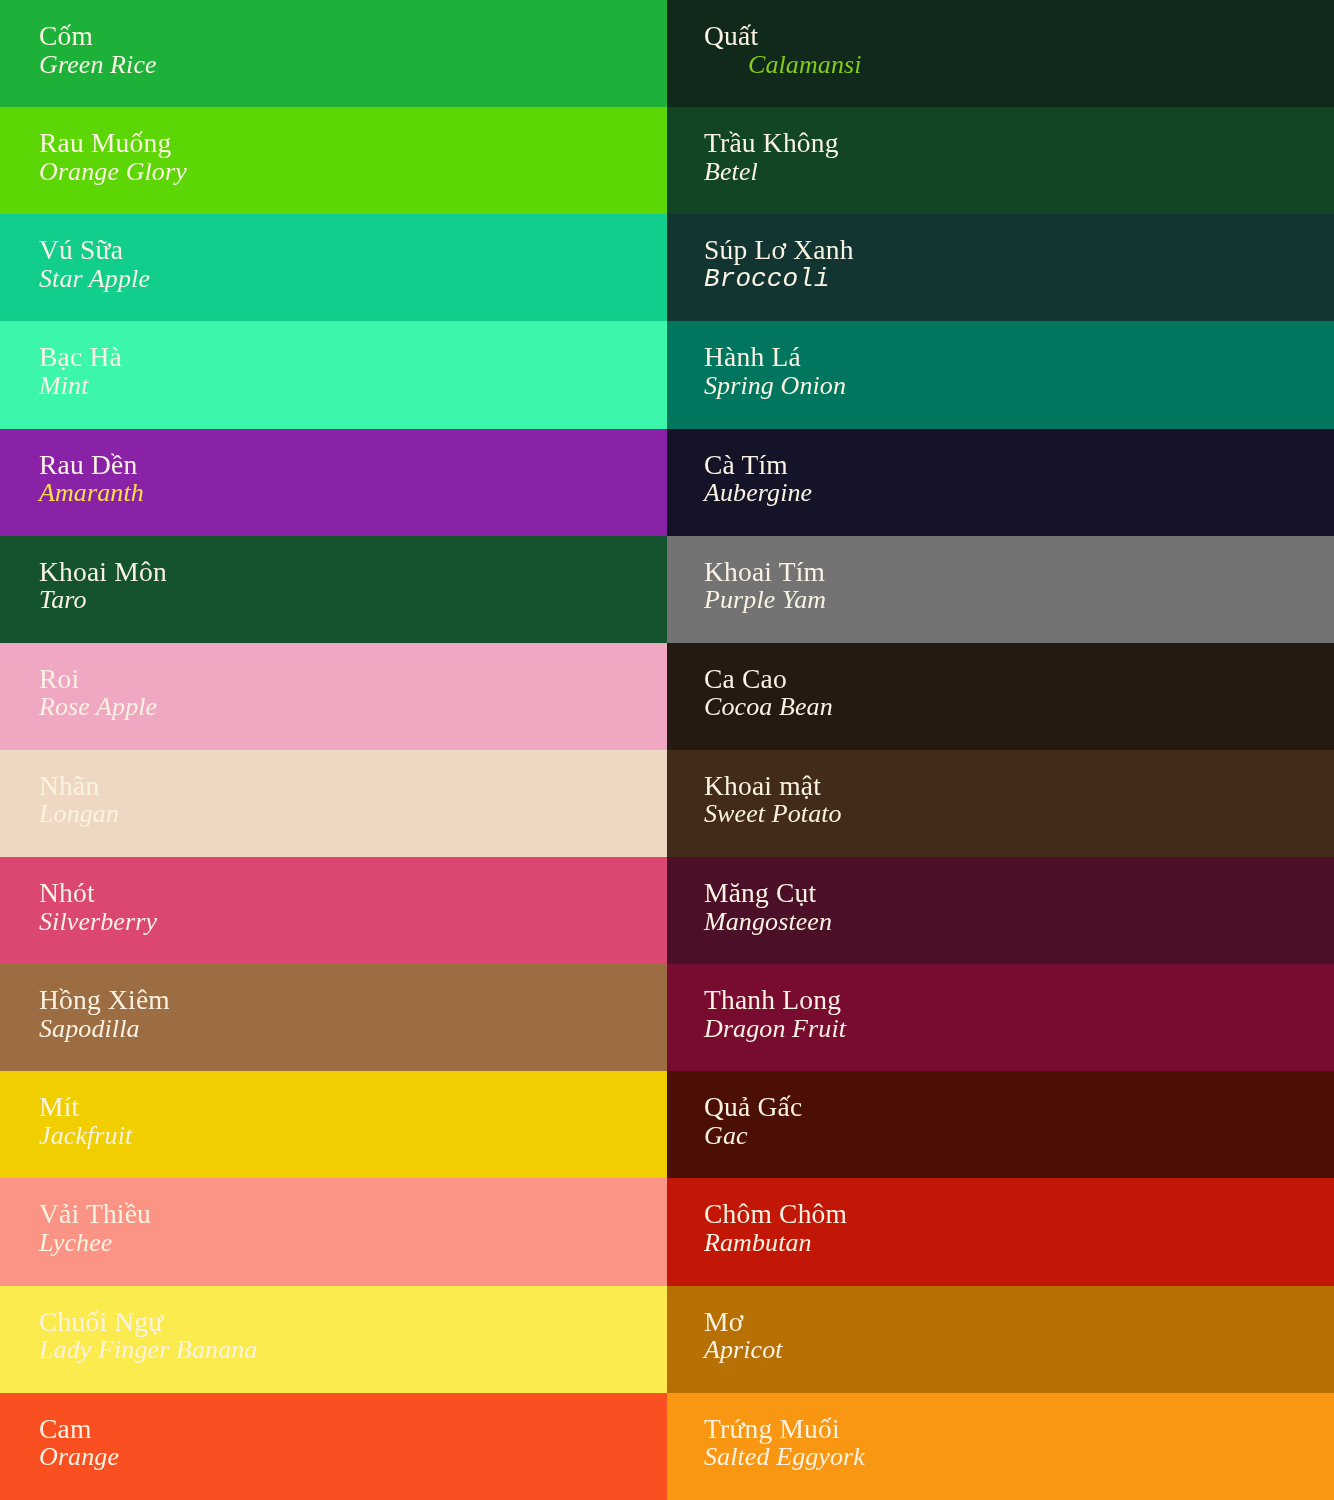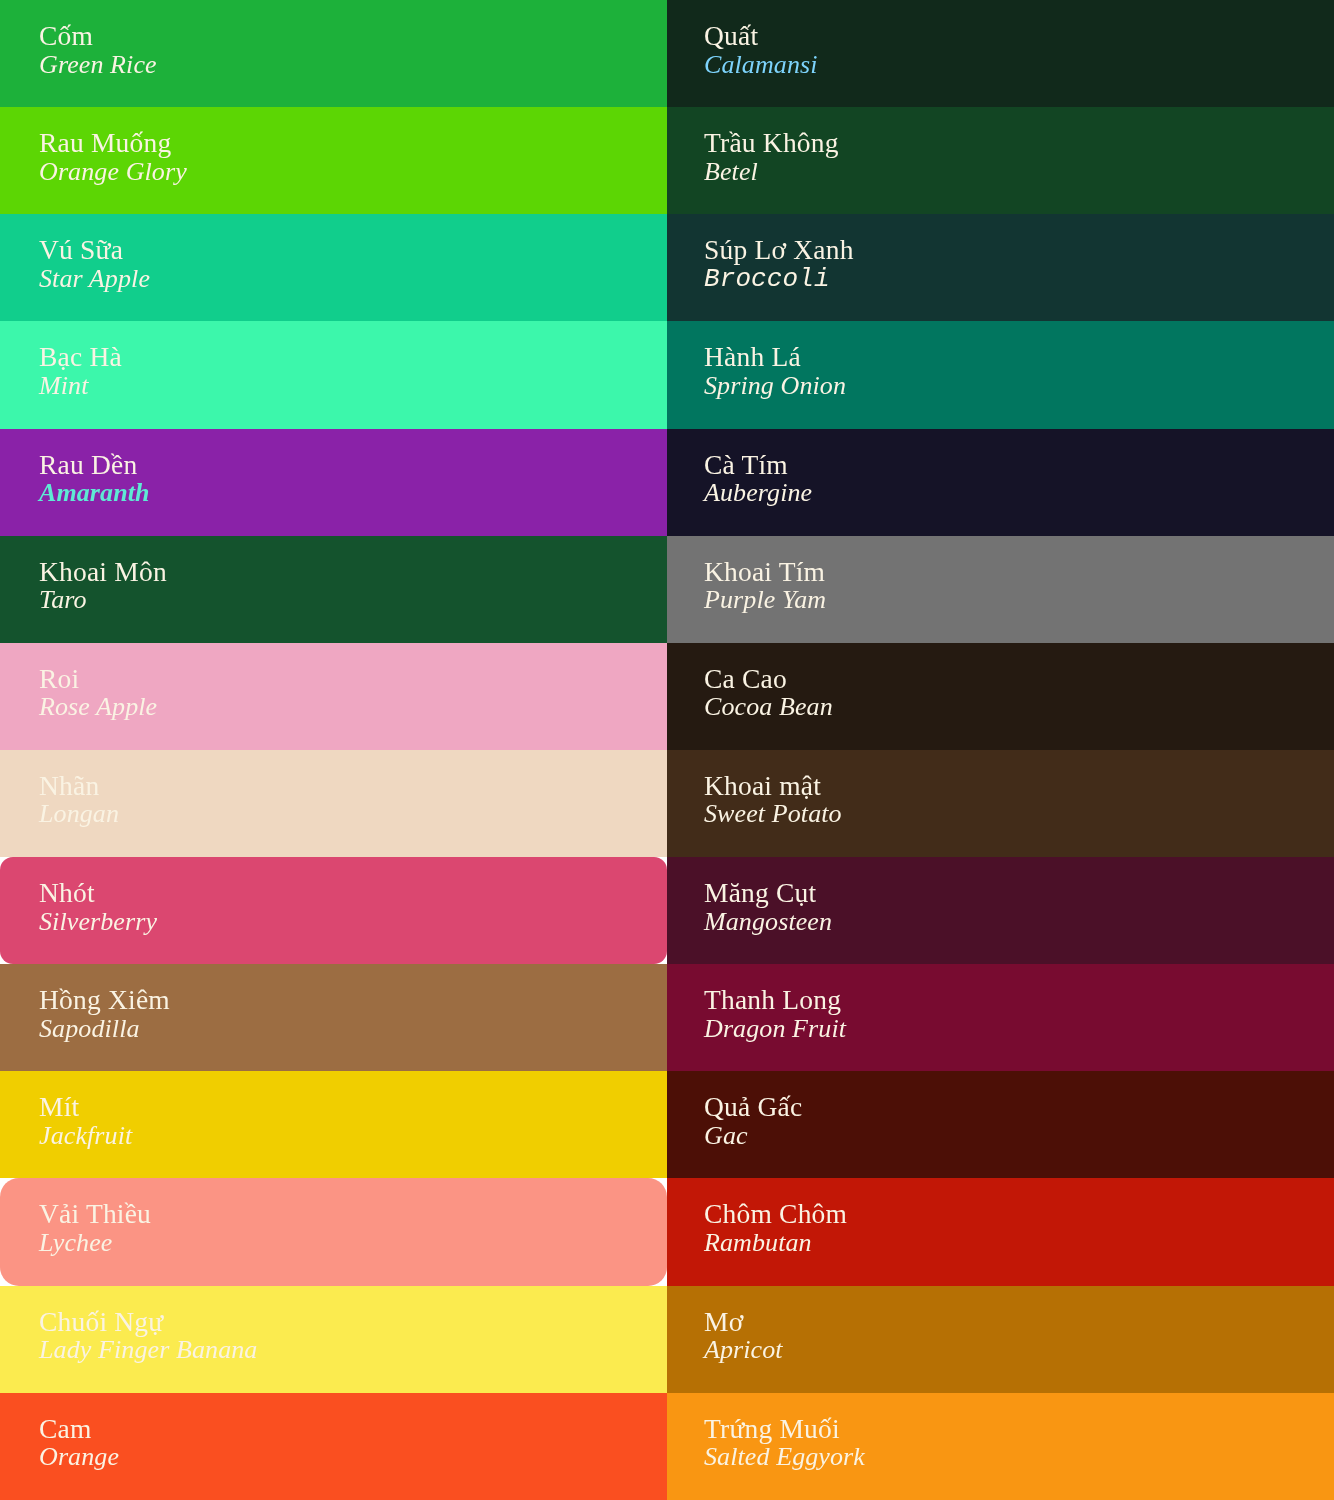--- a/index.html
+++ b/index.html
@@ -60,21 +60,21 @@
 <div id="palette-grid">
     <div class="swatch swatch-col-left" style="background: rgb(29, 177, 58);">
       <div class="swatch-labels">
         <span class="name-vi" style="color: rgb(250, 243, 227);">Cốm</span>
         <span class="name-en" style="color: rgb(250, 243, 227);">Green Rice</span>
       </div>
     </div>
     <div class="swatch swatch-col-right" style="background: rgb(17, 41, 27);">
       <div class="swatch-labels">
         <span class="name-vi" style="color: rgb(250, 243, 227);">Quất</span>
-        <span class="name-en" style="color: #7dd3fc;">Calamansi</span>
+        <span class="name-en" style="color: #84cc16; margin-left: 44px;">Calamansi</span>
       </div>
     </div>
     <div class="swatch swatch-col-left" style="background: rgb(92, 214, 4);">
       <div class="swatch-labels">
         <span class="name-vi" style="color: rgb(250, 243, 227);">Rau Muống</span>
         <span class="name-en" style="color: rgb(250, 243, 227);">Orange Glory</span>
       </div>
     </div>
     <div class="swatch swatch-col-right" style="background: rgb(18, 69, 35);">
       <div class="swatch-labels">
@@ -102,21 +102,21 @@
     </div>
     <div class="swatch swatch-col-right" style="background: rgb(1, 118, 95);">
       <div class="swatch-labels">
         <span class="name-vi" style="color: rgb(250, 243, 227);">Hành Lá</span>
         <span class="name-en" style="color: rgb(250, 243, 227);">Spring Onion</span>
       </div>
     </div>
     <div class="swatch swatch-col-left" style="background: rgb(138, 34, 168);">
       <div class="swatch-labels">
         <span class="name-vi" style="color: rgb(250, 243, 227);">Rau Dền</span>
-        <span class="name-en" style="color: #5eead4; font-weight: bold;">Amaranth</span>
+        <span class="name-en" style="color: #fde047;">Amaranth</span>
       </div>
     </div>
     <div class="swatch swatch-col-right" style="background: rgb(21, 19, 39);">
       <div class="swatch-labels">
         <span class="name-vi" style="color: rgb(250, 243, 227);">Cà Tím</span>
         <span class="name-en" style="color: rgb(250, 243, 227);">Aubergine</span>
       </div>
     </div>
     <div class="swatch swatch-col-left" style="background: #14532d;">
       <div class="swatch-labels">
@@ -147,21 +147,21 @@
         <span class="name-vi" style="color: rgb(250, 243, 227);">Nhãn</span>
         <span class="name-en" style="color: rgb(250, 243, 227);">Longan</span>
       </div>
     </div>
     <div class="swatch swatch-col-right" style="background: rgb(66, 44, 25);">
       <div class="swatch-labels">
         <span class="name-vi" style="color: rgb(250, 243, 227);">Khoai mật</span>
         <span class="name-en" style="color: rgb(250, 243, 227);">Sweet Potato</span>
       </div>
     </div>
-    <div class="swatch swatch-col-left" style="background: rgb(219, 71, 112); border-radius: 13px;">
+    <div class="swatch swatch-col-left" style="background: rgb(219, 71, 112);">
       <div class="swatch-labels">
         <span class="name-vi" style="color: rgb(250, 243, 227);">Nhót</span>
         <span class="name-en" style="color: rgb(250, 243, 227);">Silverberry</span>
       </div>
     </div>
     <div class="swatch swatch-col-right" style="background: rgb(75, 16, 40);">
       <div class="swatch-labels">
         <span class="name-vi" style="color: rgb(250, 243, 227);">Măng Cụt</span>
         <span class="name-en" style="color: rgb(250, 243, 227);">Mangosteen</span>
       </div>
@@ -183,21 +183,21 @@
         <span class="name-vi" style="color: rgb(250, 243, 227);">Mít</span>
         <span class="name-en" style="color: rgb(250, 243, 227);">Jackfruit</span>
       </div>
     </div>
     <div class="swatch swatch-col-right" style="background: rgb(76, 15, 6);">
       <div class="swatch-labels">
         <span class="name-vi" style="color: rgb(250, 243, 227);">Quả Gấc</span>
         <span class="name-en" style="color: rgb(250, 243, 227);">Gac</span>
       </div>
     </div>
-    <div class="swatch swatch-col-left" style="background: rgb(251, 148, 132); border-radius: 19px;">
+    <div class="swatch swatch-col-left" style="background: rgb(251, 148, 132);">
       <div class="swatch-labels">
         <span class="name-vi" style="color: rgb(250, 243, 227);">Vải Thiều</span>
         <span class="name-en" style="color: rgb(250, 243, 227);">Lychee</span>
       </div>
     </div>
     <div class="swatch swatch-col-right" style="background: rgb(194, 23, 6);">
       <div class="swatch-labels">
         <span class="name-vi" style="color: rgb(250, 243, 227);">Chôm Chôm</span>
         <span class="name-en" style="color: rgb(250, 243, 227);">Rambutan</span>
       </div>

